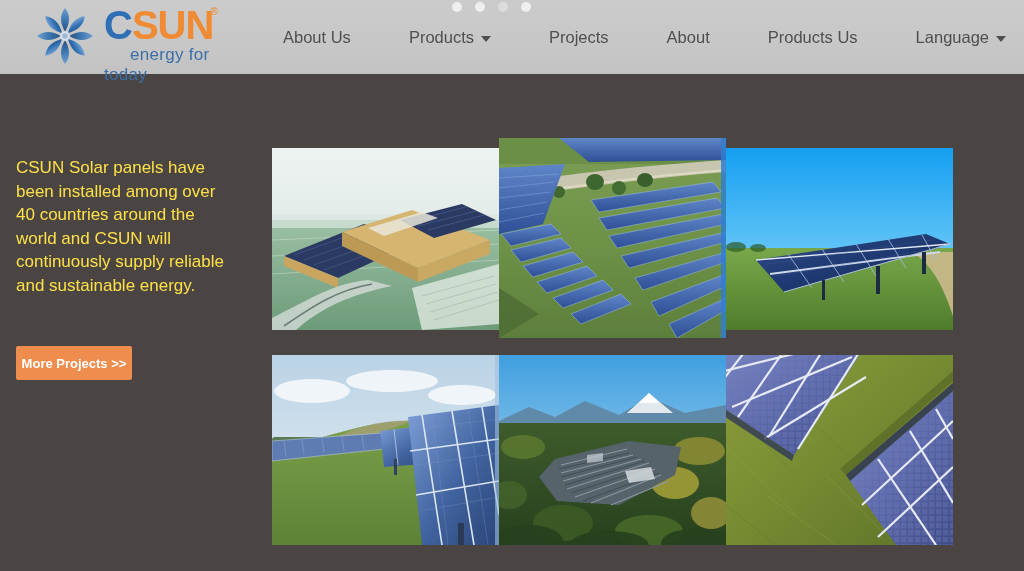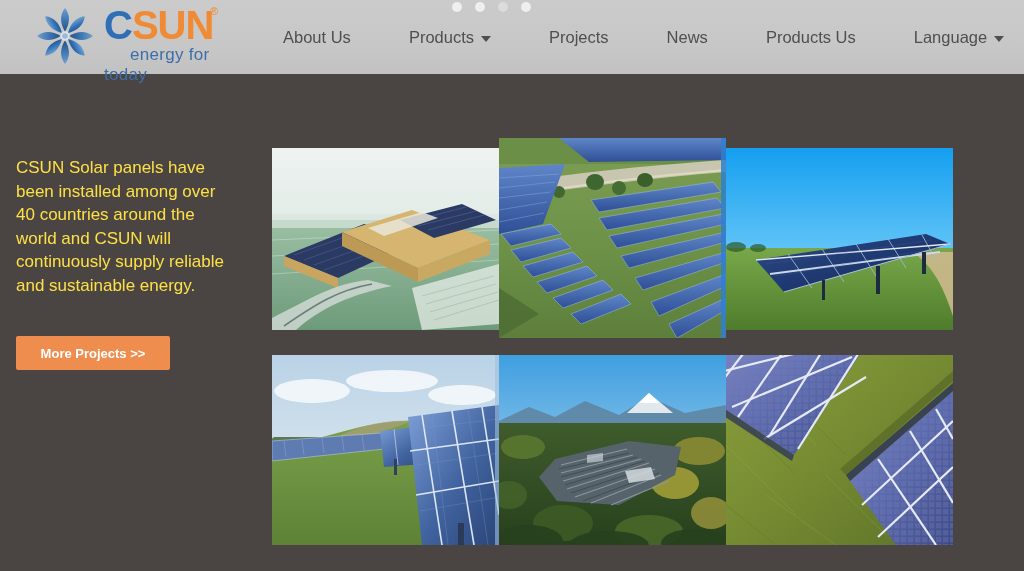--- a/index.html
+++ b/index.html
@@ -97,22 +97,22 @@
   .copy{
     position:absolute; left:16px; top:82px;
     width:215px;
   }
   .copy p{
     color:#fde047;
     font-size:17px;
     line-height:23.6px;
   }
   .cta{
-    position:absolute; left:16px; top:262px;
-    width:154px; height:34px;
+    position:absolute; left:16px; top:272px;
+    width:116px; height:34px;
     background:#ef8d4e;
     border:none; border-radius:2px;
     color:#ffffff; font-size:13px; font-weight:bold;
     font-family:"Liberation Sans", sans-serif;
     cursor:pointer;
     display:flex; align-items:center; justify-content:center;
   }
 
   
   .gallery{
@@ -208,21 +208,21 @@
       <span>About Us</span>
     </div>
     <div class="nav-item">
       <span>Products</span>
       <span class="caret"></span>
     </div>
     <div class="nav-item">
       <span>Projects</span>
     </div>
     <div class="nav-item">
-      <span>News</span>
+      <span>About</span>
     </div>
     <div class="nav-item">
       <span>Products Us</span>
     </div>
     <div class="nav-item">
       <span>Language</span>
       <span class="caret"></span>
     </div>
   </nav>
 </div>

